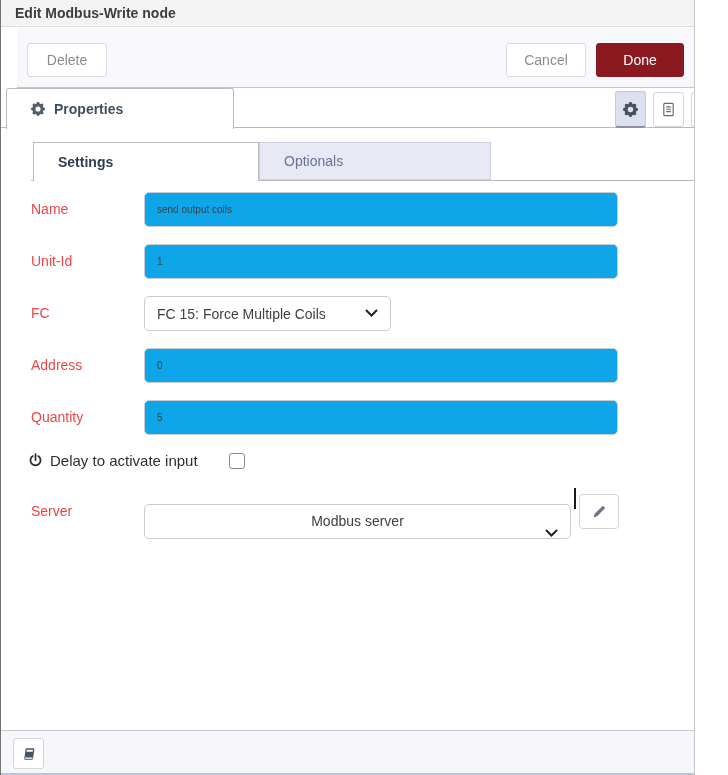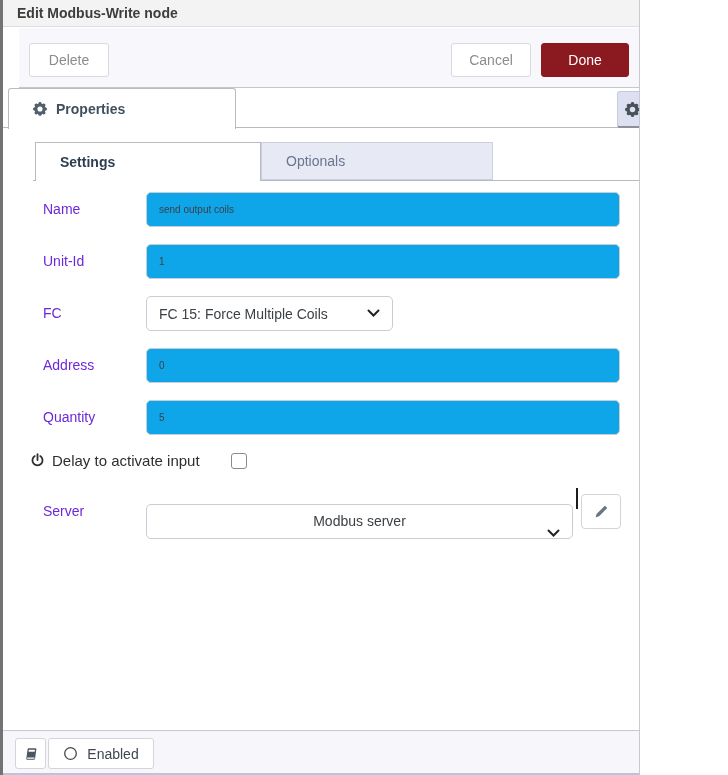--- a/index.html
+++ b/index.html
@@ -1,17 +1,17 @@
 <!DOCTYPE html>
 <html><head>
 <meta charset="utf-8">
 <style>
   html,body{margin:0;padding:0;background:#fff;font-family:"Liberation Sans",sans-serif;}
-  .dialog{position:relative;width:640px;height:775px;box-sizing:border-box;
-    border-left:3px solid #737373;border-right:1px solid #c9c9d2;background:#fff;overflow:hidden;}
+  .dialog{position:relative;width:695px;height:775px;box-sizing:border-box;
+    border-left:1px solid #737373;border-right:1px solid #c9c9d2;background:#fff;overflow:hidden;}
 
   
   .header{position:absolute;left:0;top:0;right:0;height:27px;background:#f3f3f3;
     border-bottom:1px solid #dedede;line-height:27px;padding-left:14px;
     font-weight:bold;font-size:14px;color:#3d3d3d;box-sizing:border-box;}
 
   
   .btnbar{position:absolute;left:16px;top:28px;right:0;height:60px;background:#f8f8fc;
     border-bottom:1px solid #c6c6cf;box-sizing:border-box;}
   .btn{position:absolute;top:15px;height:34px;box-sizing:border-box;border:1px solid #d9d9e0;
@@ -37,21 +37,21 @@
 
   
   .content{position:absolute;left:0;top:128px;right:0;bottom:45px;background:#fff;}
   .subtab-line{position:absolute;left:30px;right:0;top:52px;height:1px;background:#b9b9c0;}
   .subtab{position:absolute;top:14px;height:38px;box-sizing:border-box;display:flex;
     align-items:center;padding-left:24px;font-size:14px;cursor:pointer;}
   .subtab.active{left:32px;width:226px;height:39px;background:#fff;border:1px solid #bbb;
     border-bottom:none;z-index:2;font-weight:bold;color:#2c3e50;}
   .subtab.inactive{left:258px;width:232px;background:#e7e9f4;border:1px solid #cccfe0;color:#6b7590;}
 
-  .row-label{position:absolute;left:40px;height:35px;line-height:35px;font-size:14px;color:#6d28d9;}
+  .row-label{position:absolute;left:30px;height:35px;line-height:35px;font-size:14px;color:#ef4444;}
   .text-input{position:absolute;left:143px;width:474px;height:35px;box-sizing:border-box;
     border:1px solid #c8ccd4;border-radius:5px;padding:0 12px;font-size:10px;color:#3c4146;
     background:#0ea5e9;font-family:inherit;outline:none;}
   .selectbox{position:absolute;left:143px;height:35px;box-sizing:border-box;border:1px solid #c8ccd4;
     border-radius:5px;background:#fff;display:flex;align-items:center;padding:0 12px;
     font-size:14px;color:#3c4146;cursor:pointer;justify-content:flex-end;}
   .selectbox .chev{margin-left:auto;display:flex;color:#222;}
   .sel-fc{top:168px;width:247px;}
   .sel-server{top:376px;width:427px;flex-direction:column;}
 
@@ -193,23 +193,15 @@
       <span>
         <svg width="14" height="14" viewBox="0 0 16 16" fill="#4a5560">
             <g transform="skewX(-8) translate(2,0)">
               <rect x="2.5" y="1.5" width="10" height="13" rx="1.2"></rect>
               <rect x="4" y="3.2" width="7" height="2.2" fill="#fff"></rect>
               <rect x="3.4" y="12.1" width="8.4" height="1.2" fill="#fff"></rect>
             </g>
           </svg>
       </span>
     </button>
-    <button class="footer-btn fb-enabled">
-      <span>
-        <svg width="15" height="15" viewBox="0 0 16 16" fill="none" stroke="#4a4a4a" stroke-width="1.4">
-            <circle cx="8" cy="8" r="6.2"></circle>
-          </svg>
-      </span>
-      <span>Enabled</span>
-    </button>
   </div>
 
 </div>
 
 </body></html>

